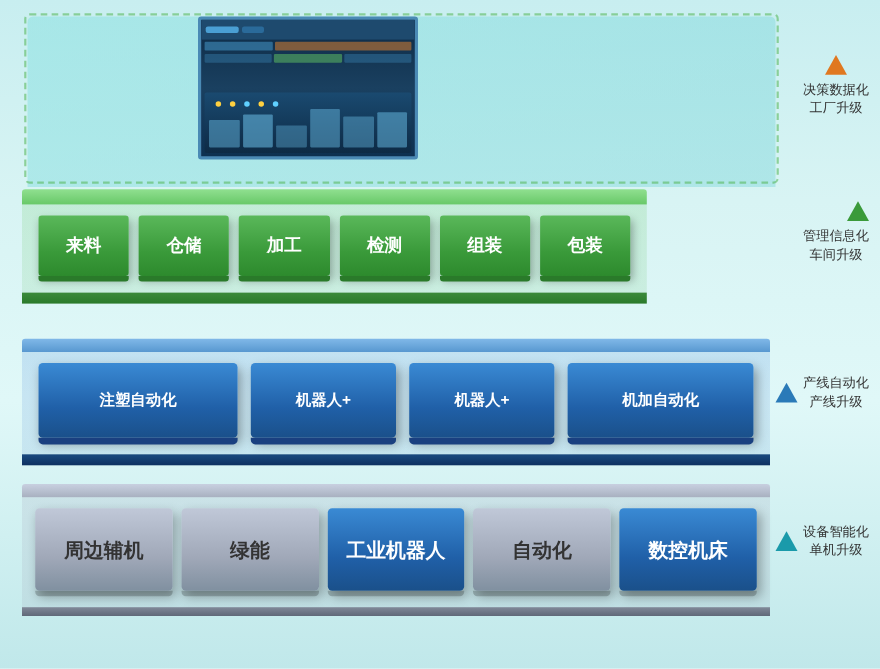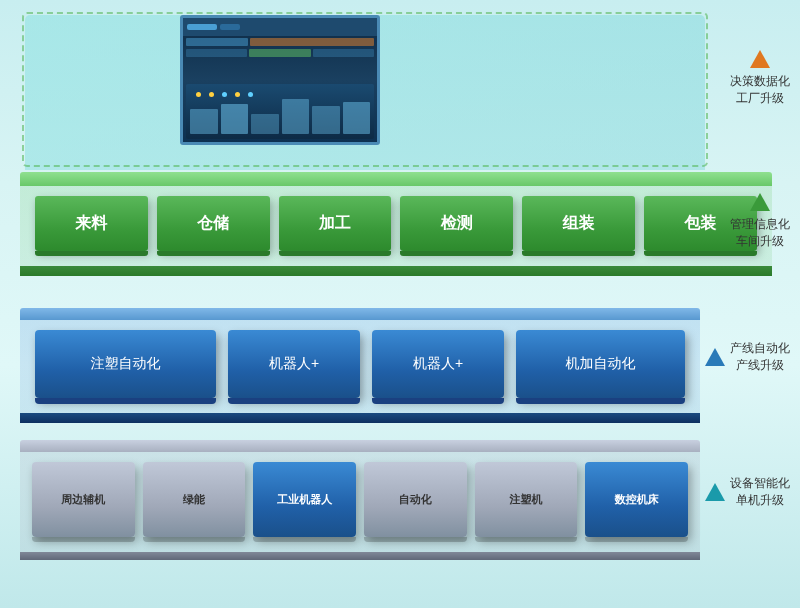--- a/index.html
+++ b/index.html
@@ -106,21 +106,21 @@
     .blue-box {
       flex: 1;
       height: 68px;
       background: linear-gradient(180deg, #3a8ad4 0%, #2060a8 60%, #1a508a 100%);
       border-radius: 4px;
       display: flex;
       align-items: center;
       justify-content: center;
       color: white;
       font-size: 14px;
-      font-weight: normal;
+      font-weight: bold;
       text-align: center;
       padding: 5px;
       box-shadow: 3px 5px 10px rgba(0,0,0,0.35);
       position: relative;
     }
 
     .blue-box::after {
       content: '';
       position: absolute;
       bottom: -6px;
@@ -132,21 +132,21 @@
     }
 
     .equipment-box {
       flex: 1;
       height: 75px;
       border-radius: 4px;
       display: flex;
       align-items: center;
       justify-content: center;
       color: white;
-      font-size: 11px;
+      font-size: 18px;
       font-weight: bold;
       text-align: center;
       padding: 5px;
       box-shadow: 3px 5px 10px rgba(0,0,0,0.3);
       position: relative;
     }
 
     .equipment-box.gray {
       background: linear-gradient(180deg, #c0c8d8 0%, #a0a8b8 60%, #8090a0 100%);
       color: #333;
@@ -176,24 +176,24 @@
       display: flex;
       flex-direction: column;
       align-items: center;
       gap: 5px;
       z-index: 20;
     }
 
     .label-management {
       position: absolute;
       right: 10px;
-      top: 193px;
+      top: 183px;
       display: flex;
       flex-direction: column;
-      align-items: center;
+      align-items: flex-end;
       gap: 5px;
       z-index: 20;
     }
 
     .label-production {
       position: absolute;
       right: 10px;
       top: 340px;
       display: flex;
       flex-direction: row;
@@ -275,21 +275,21 @@
   </div>
 
   <div class="label-decision">
     <div class="arrow-up arrow-up-orange"></div>
     <div class="label-text">
       <div>决策数据化</div>
       <div>工厂升级</div>
     </div>
   </div>
 
-  <div style="position:absolute; top:172px; left:20px; width:752px; z-index:5;">
+  <div style="position:absolute; top:172px; left:20px; width:568px; z-index:5;">
 
     <div style="width:100%; height:14px; background:linear-gradient(180deg, #90e090 0%, #68c868 100%); border-radius:3px 3px 0 0;"></div>
 
     <div style="display:flex; gap:9px; padding:10px 15px 15px; background:linear-gradient(180deg, rgba(130,210,130,0.25) 0%, rgba(100,190,100,0.15) 100%); align-items:flex-start;">
       <div class="green-box">
         <span>来料</span>
       </div>
       <div class="green-box">
         <span>仓储</span>
       </div>
@@ -363,23 +363,20 @@
       </div>
 
       <div class="equipment-box blue">
         <span>工业机器人</span>
       </div>
 
       <div class="equipment-box gray">
         <span>自动化</span>
       </div>
 
-      <div class="equipment-box gray">
-        <span>注塑机</span>
-      </div>
 
       <div class="equipment-box blue">
         <span>数控机床</span>
       </div>
     </div>
 
     <div style="width:100%; height:8px; background:linear-gradient(180deg, #808898 0%, #606878 100%);"></div>
   </div>
 
   <div class="label-equipment">

